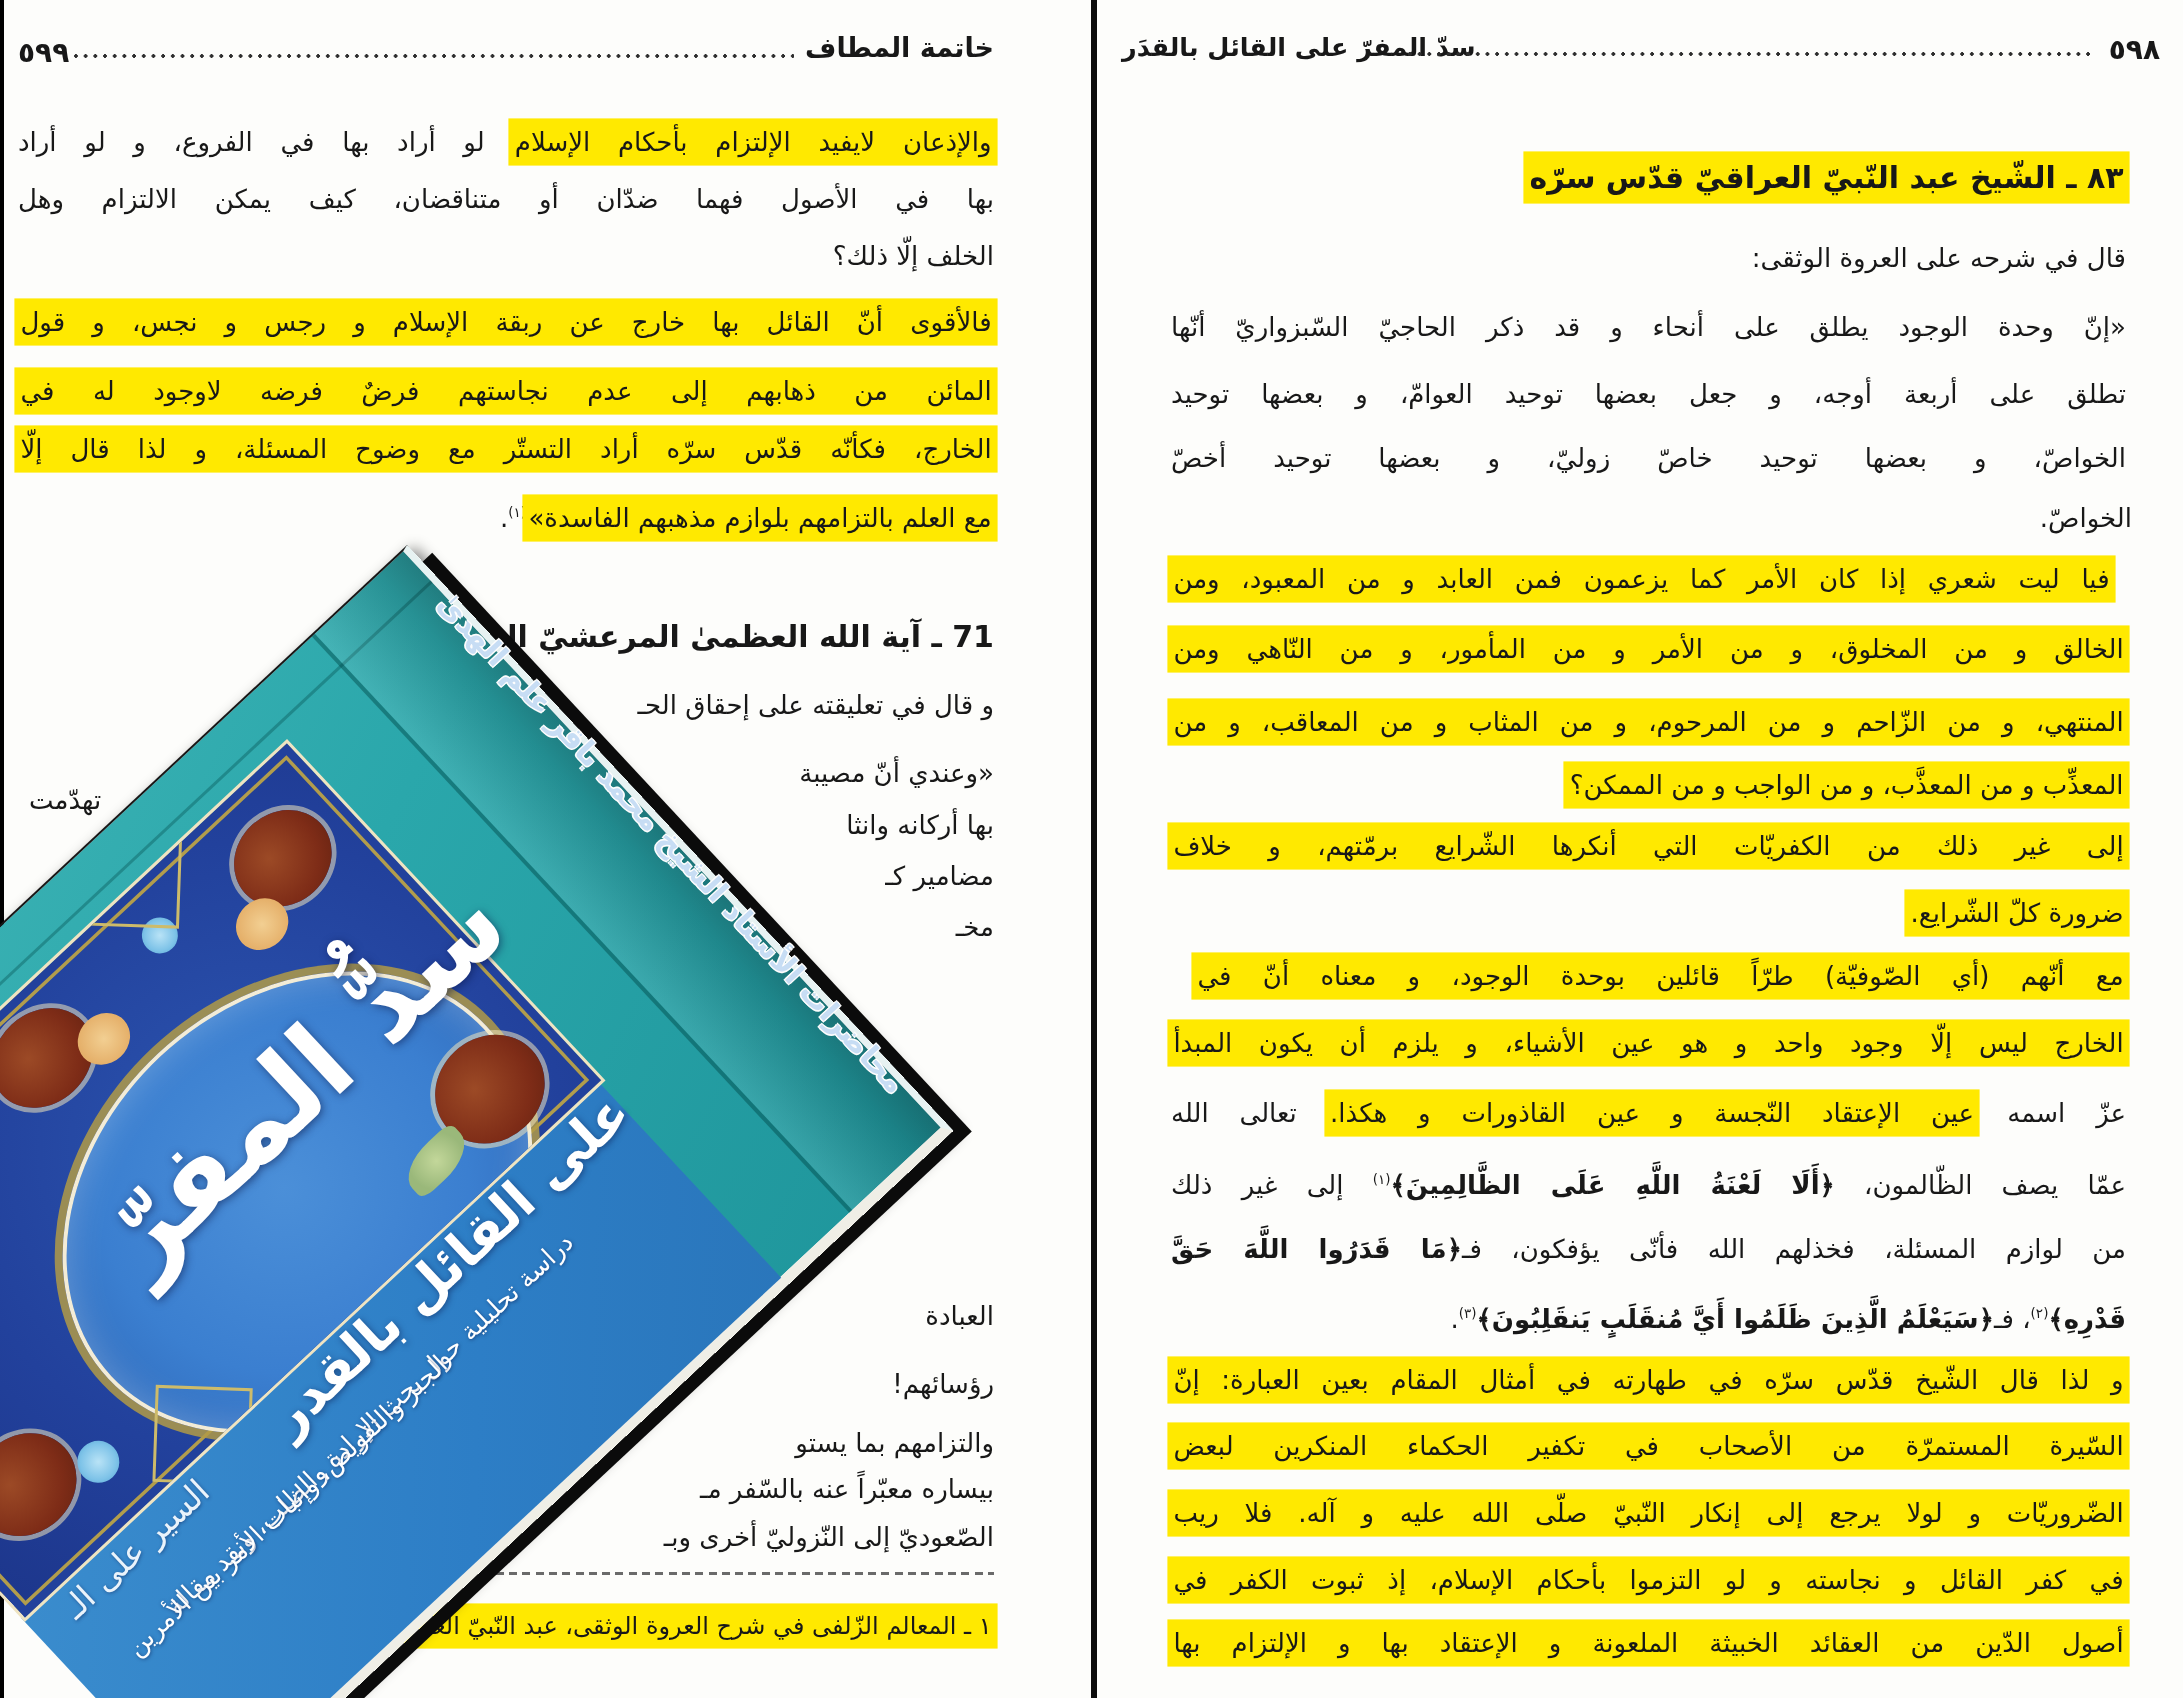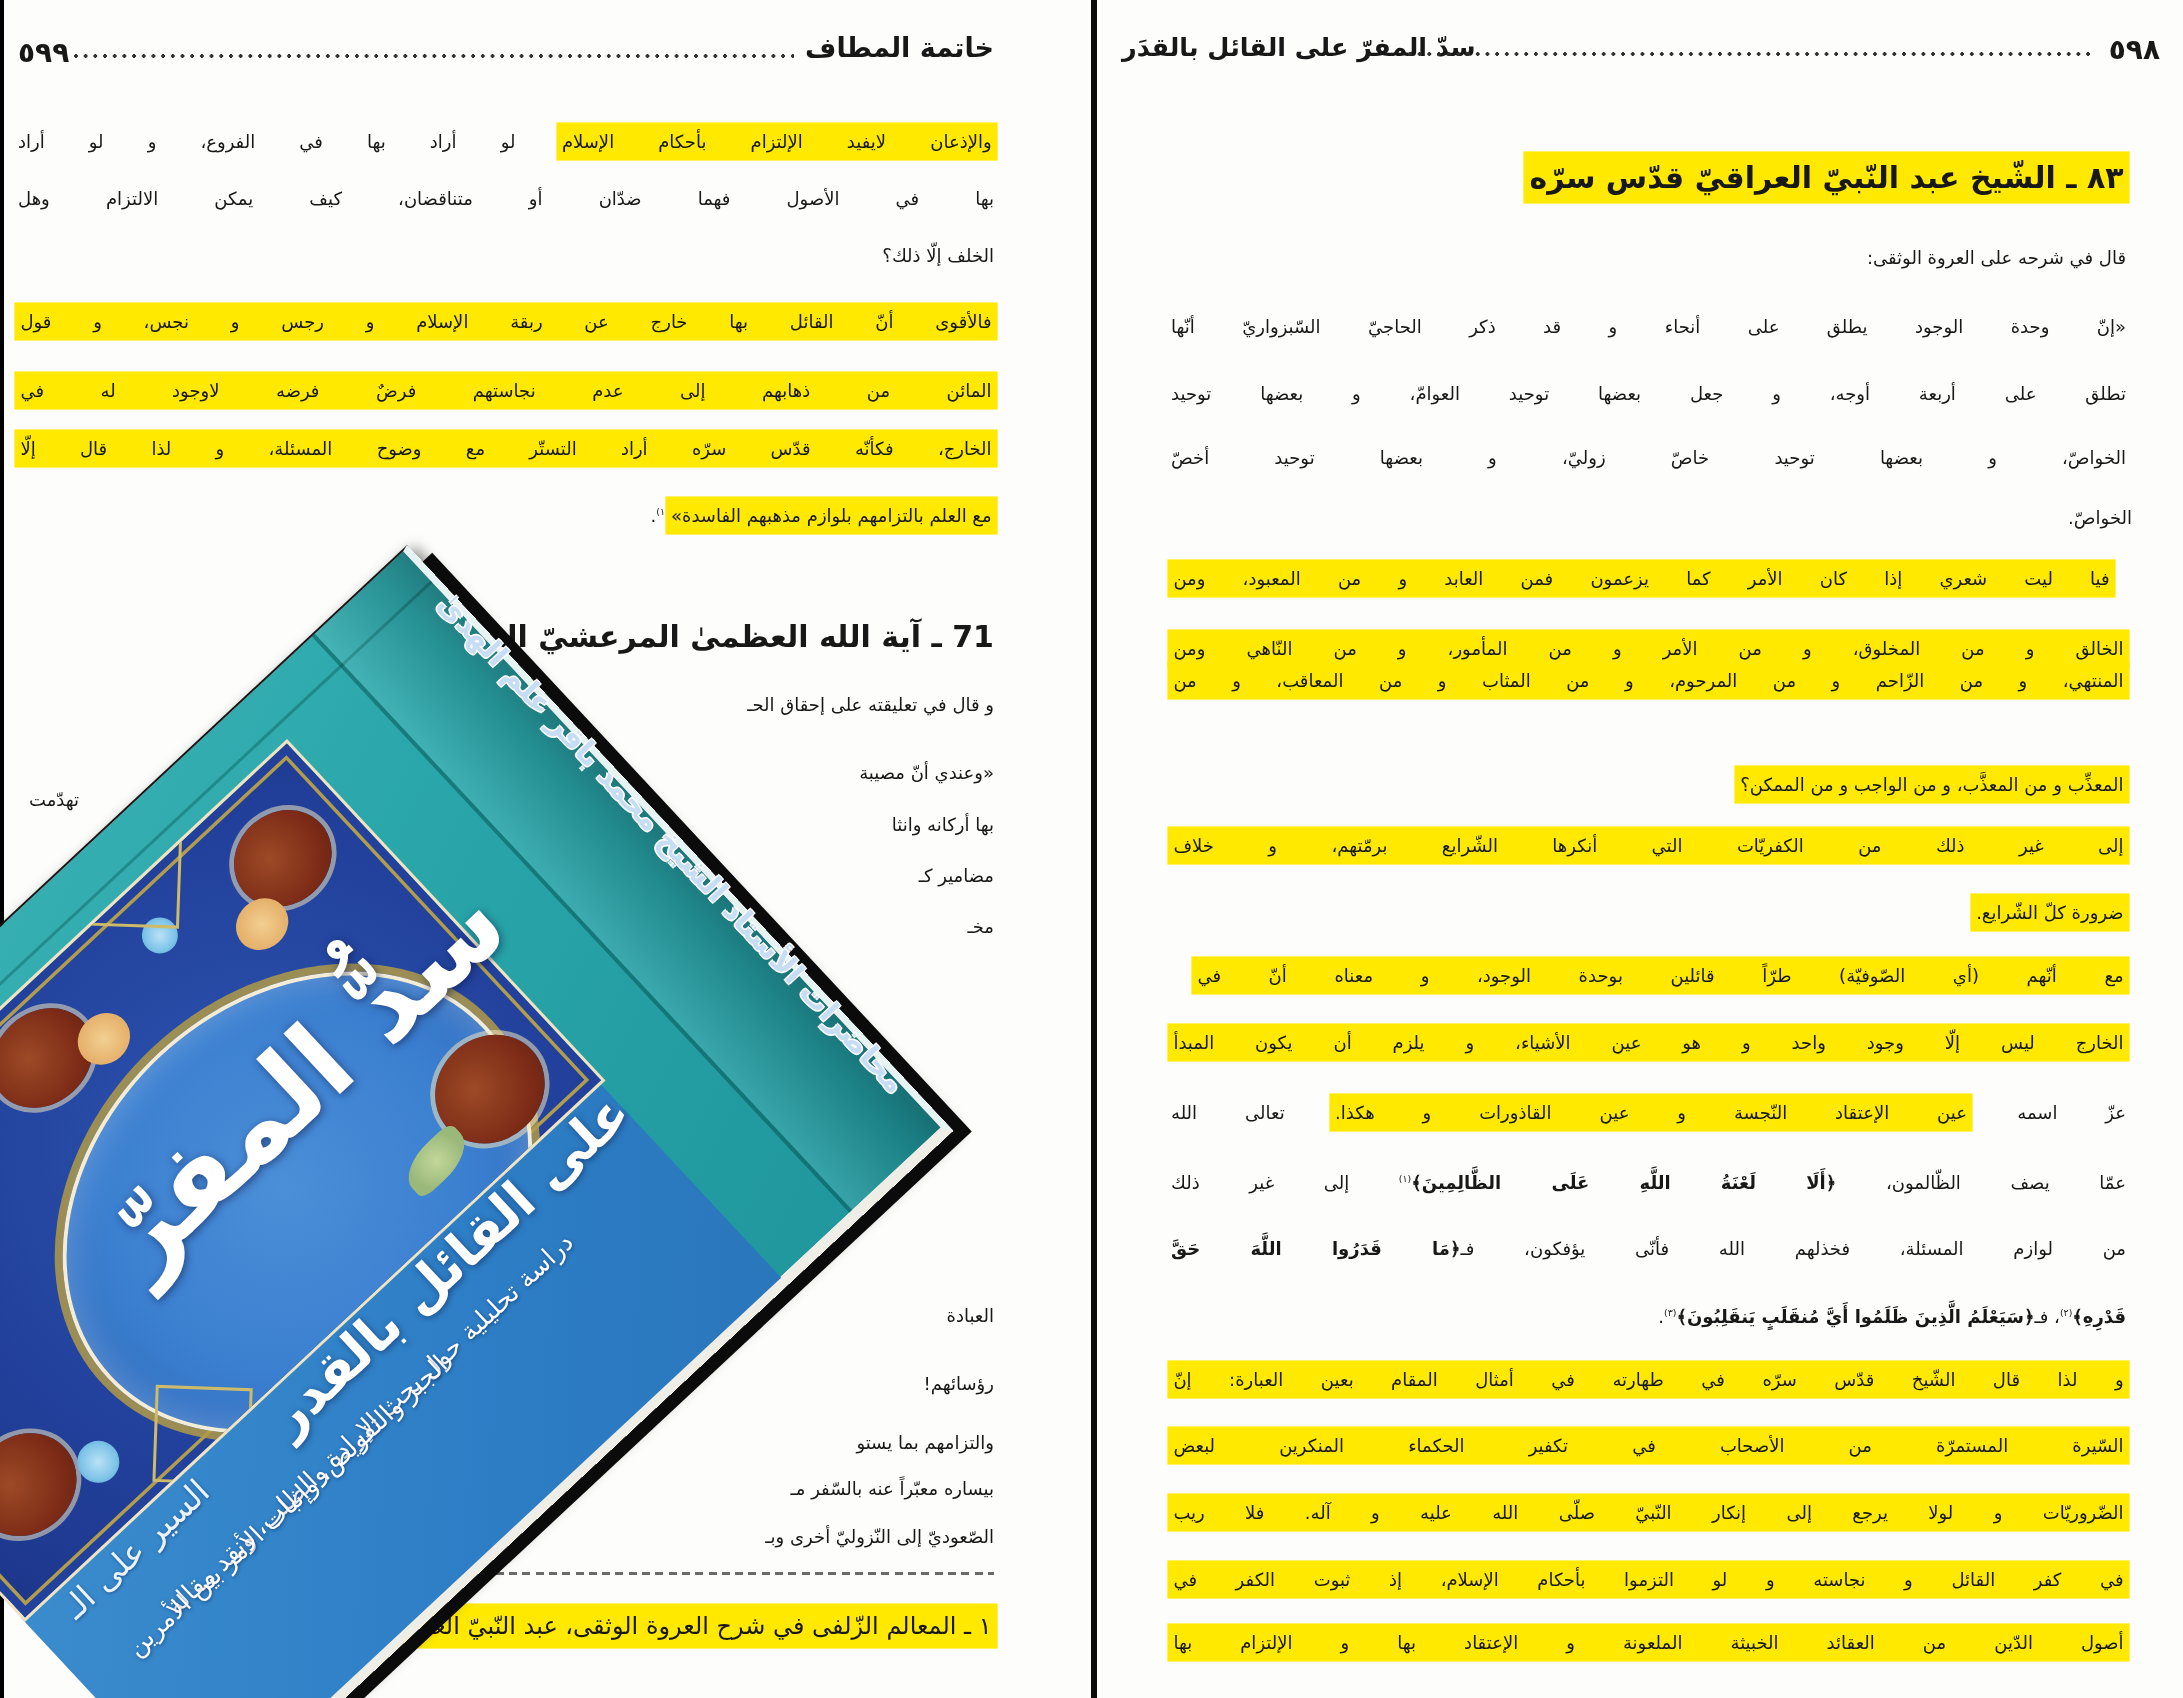--- a/index.html
+++ b/index.html
@@ -14,21 +14,21 @@
 
   
   .hdr{position:absolute;height:55px;direction:rtl;}
   .hdr .t{font-weight:bold;font-size:27px;white-space:nowrap;}
   .hdr .n{font-size:28px;font-weight:bold;}
   .dots{position:absolute;height:6px;
         background-image:radial-gradient(circle at 3px 3px,#2e2e2e 1.6px,transparent 1.9px);
         background-size:9.7px 6px;background-repeat:repeat-x;}
 
   
-  .tl{position:absolute;direction:rtl;font-size:18px;line-height:64px;height:64px;
+  .tl{position:absolute;direction:rtl;font-size:26px;line-height:64px;height:64px;
       white-space:nowrap;}
   .tl.j{white-space:normal;text-align:justify;text-align-last:justify;-moz-text-align-last:justify;}
   .tl.r{text-align:right;}
   .tl.l{text-align:left;}
   .tl.heading{font-weight:bold;font-size:30px;}
   .hl{background:#ffe900;box-shadow:0 0 0 3.6px #ffe900;padding:4.9px 2.4px;}
   .bold{font-weight:bold;}
   sup{font-size:0.52em;vertical-align:super;}
 
   .footnote-sep{position:absolute;height:3px;
@@ -121,21 +121,21 @@
     </div>
     <div id="right-lines">
         <div class="tl r heading" style="top: 146px; left: 73px; right: 58px;"><span class="hl">٨٣ ـ الشّيخ عبد النّبيّ العراقيّ قدّس سرّه</span></div>
         <div class="tl r" style="top: 226px; left: 73px; right: 58px;"><span>قال في شرحه على العروة الوثقى:</span></div>
         <div class="tl j" style="top: 295px; left: 73px; right: 58px;"><span>«إنّ وحدة الوجود يطلق على أنحاء و قد ذكر الحاجيّ السّبزواريّ أنّها</span></div>
         <div class="tl j" style="top: 362px; left: 73px; right: 58px;"><span>تطلق على أربعة أوجه، و جعل بعضها توحيد العوامّ، و بعضها توحيد</span></div>
         <div class="tl j" style="top: 426px; left: 73px; right: 58px;"><span>الخواصّ، و بعضها توحيد خاصّ زوليّ، و بعضها توحيد أخصّ</span></div>
         <div class="tl r" style="top: 486px; left: 73px; right: 52px;"><span>الخواصّ.</span></div>
         <div class="tl j" style="top: 547px; left: 73px; right: 72px;"><span class="hl">فيا ليت شعري إذا كان الأمر كما يزعمون فمن العابد و من المعبود، ومن</span></div>
         <div class="tl j" style="top: 617px; left: 73px; right: 58px;"><span class="hl">الخالق و من المخلوق، و من الأمر و من المأمور، و من النّاهي ومن</span></div>
-        <div class="tl j" style="top: 649px; left: 73px; right: 58px;"><span class="hl">المنتهي، و من الزّاحم و من المرحوم، و من المثاب و من المعاقب، و من</span></div>
+        <div class="tl j" style="top: 690px; left: 73px; right: 58px;"><span class="hl">المنتهي، و من الزّاحم و من المرحوم، و من المثاب و من المعاقب، و من</span></div>
         <div class="tl r" style="top: 753px; left: 73px; right: 58px;"><span class="hl">المعذِّب و من المعذَّب، و من الواجب و من الممكن؟</span></div>
         <div class="tl j" style="top: 814px; left: 73px; right: 58px;"><span class="hl">إلى غير ذلك من الكفريّات التي أنكرها الشّرايع برمّتهم، و خلاف</span></div>
         <div class="tl r" style="top: 881px; left: 73px; right: 58px;"><span class="hl">ضرورة كلّ الشّرايع.</span></div>
         <div class="tl j" style="top: 944px; left: 73px; right: 58px; margin-left: 24px;"><span class="hl">مع أنّهم (أي الصّوفيّة) طرّاً قائلين بوحدة الوجود، و معناه أنّ في</span></div>
         <div class="tl j" style="top: 1011px; left: 73px; right: 58px;"><span class="hl">الخارج ليس إلّا وجود واحد و هو عين الأشياء، و يلزم أن يكون المبدأ</span></div>
         <div class="tl j" style="top: 1081px; left: 73px; right: 58px;"><span>عزّ اسمه </span><span class="hl">عين الإعتقاد النّجسة و عين القاذورات و هكذا.</span><span> تعالى الله</span></div>
         <div class="tl j" style="top: 1147px; left: 73px; right: 58px;"><span>عمّا يصف الظّالمون، </span><span class="bold">﴿أَلَا لَعْنَةُ اللَّهِ عَلَى الظَّالِمِينَ﴾</span><sup>(١)</sup><span> إلى غير ذلك</span></div>
         <div class="tl j" style="top: 1217px; left: 73px; right: 58px;"><span>من لوازم المسئلة، فخذلهم الله فأنّى يؤفكون، فـ</span><span class="bold">﴿مَا قَدَرُوا اللَّهَ حَقَّ</span></div>
         <div class="tl r" style="top: 1281px; left: 73px; right: 58px;"><span class="bold">قَدْرِهِ﴾</span><sup>(٢)</sup><span>، فـ</span><span class="bold">﴿سَيَعْلَمُ الَّذِينَ ظَلَمُوا أَيَّ مُنقَلَبٍ يَنقَلِبُونَ﴾</span><sup>(٣)</sup><span>.</span></div>
         <div class="tl j" style="top: 1348px; left: 73px; right: 58px;"><span class="hl">و لذا قال الشّيخ قدّس سرّه في طهارته في أمثال المقام بعين العبارة: إنّ</span></div>

